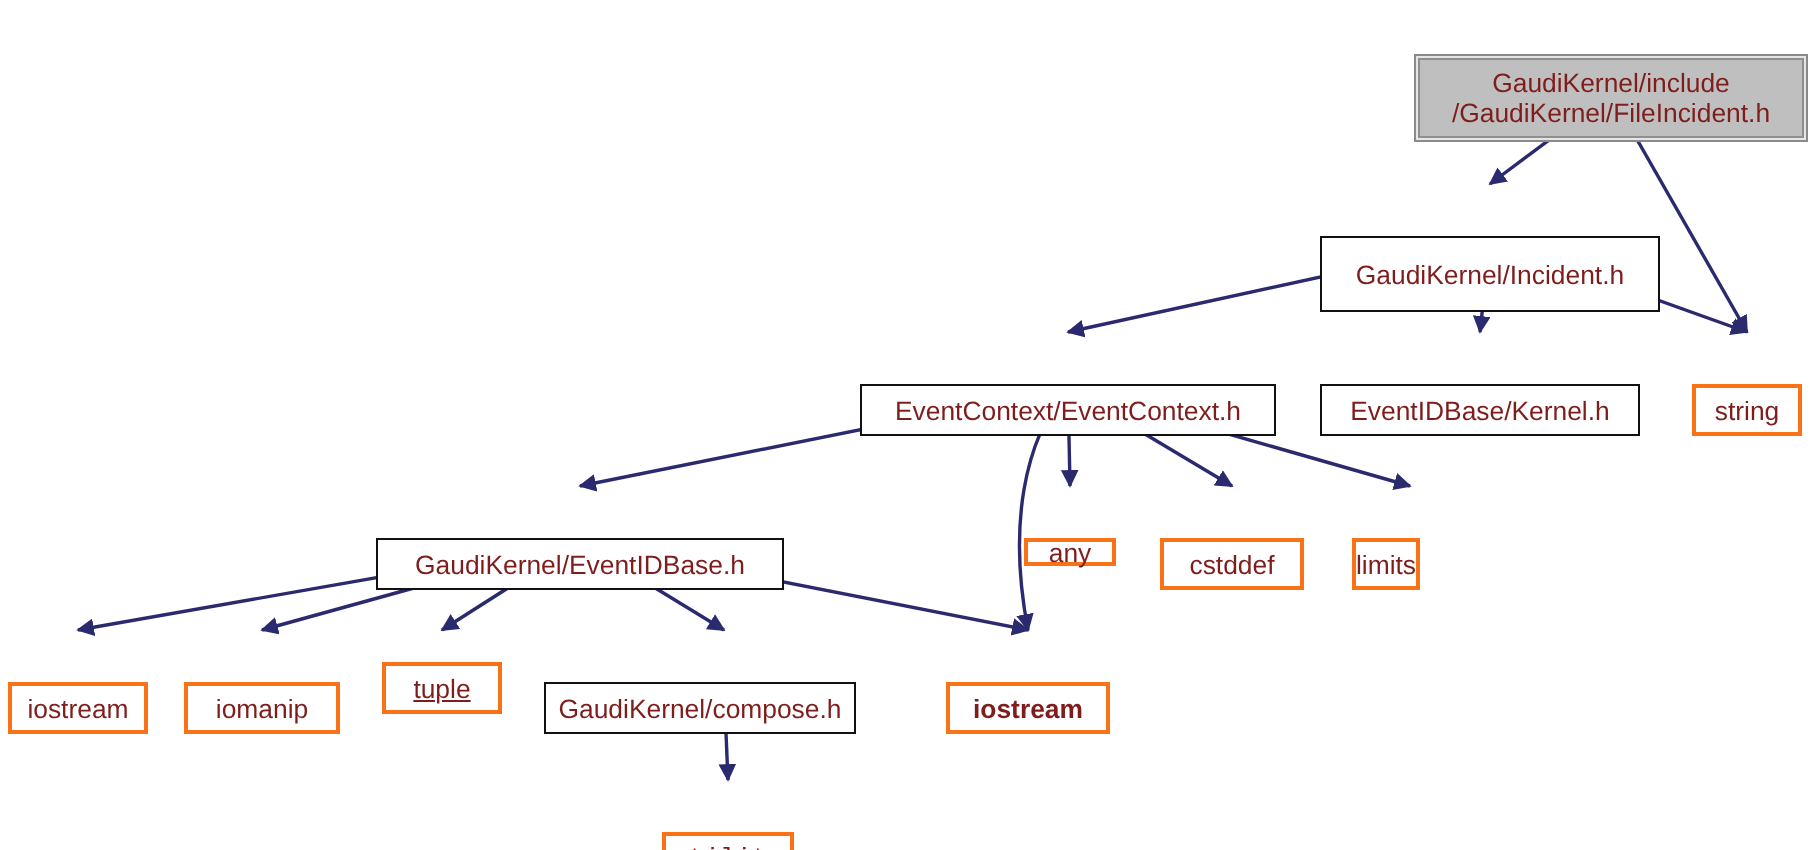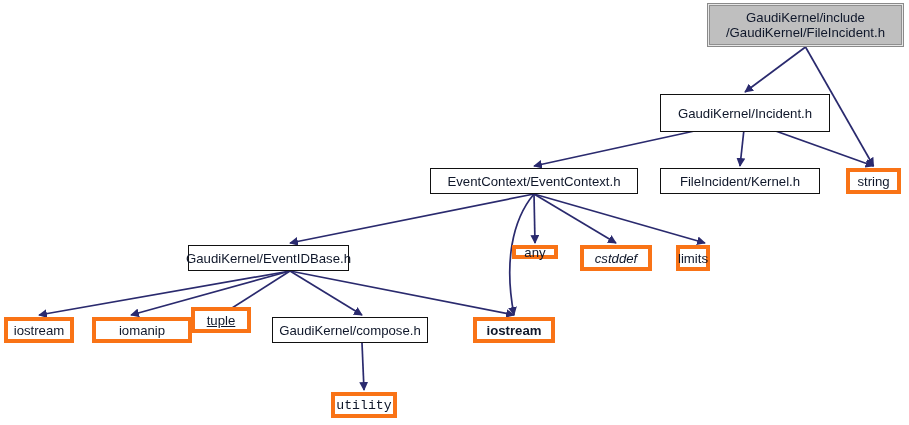--- a/index.html
+++ b/index.html
@@ -24,28 +24,29 @@
   }
   .node {
     position: absolute;
     box-sizing: border-box;
     display: flex;
     align-items: center;
     justify-content: center;
     text-align: center;
     font-size: 13.2px;
     line-height: 15px;
-    color: #0f172a;
+    color: #7f1d1d;
     background: #ffffff;
     white-space: pre-line;
     z-index: 3;
+    margin-top: 24px;
   }
   
   .node.sys {
-    border: 4px solid #f97316;
+    border: 2px solid #f97316;
   }
   
   .node.proj {
     border: 1.6px solid #111111;
   }
   
   .node.root {
     background: #bfbfbf;
     border: 1px solid #8a8a8a;
     box-shadow: inset 0 0 0 1px #e6e6e6, inset 0 0 0 2px #8f8f8f;
@@ -80,26 +81,26 @@
         <line x1="290" y1="271" x2="362" y2="315" marker-end="url(#arrow)" stroke="#2a2a6e" stroke-width="1.7" fill="none"></line>
         <line x1="290" y1="271" x2="514" y2="315" marker-end="url(#arrow)" stroke="#2a2a6e" stroke-width="1.7" fill="none"></line>
         <line x1="362" y1="343" x2="364" y2="390" marker-end="url(#arrow)" stroke="#2a2a6e" stroke-width="1.7" fill="none"></line>
       </g>
   </svg>
   <div id="node-layer">
       <div class="node root" style="left: 707px; top: 3px; width: 197px; height: 44px;">GaudiKernel/include
 /GaudiKernel/FileIncident.h</div>
       <div class="node proj" style="left: 660px; top: 94px; width: 170px; height: 38px;">GaudiKernel/Incident.h</div>
       <div class="node proj" style="left: 430px; top: 168px; width: 208px; height: 26px;">EventContext/EventContext.h</div>
-      <div class="node proj" style="left: 660px; top: 168px; width: 160px; height: 26px;">FileIncident/Kernel.h</div>
+      <div class="node proj" style="left: 660px; top: 168px; width: 160px; height: 26px;">EventIDBase/Kernel.h</div>
       <div class="node sys" style="left: 846px; top: 168px; width: 55px; height: 26px;">string</div>
-      <div class="node proj" style="left: 188px; top: 245px; width: 161px; height: 26px;">GaudiKernel/EventIDBase.h</div>
+      <div class="node proj" style="left: 188px; top: 245px; width: 204px; height: 26px;">GaudiKernel/EventIDBase.h</div>
       <div class="node sys" style="left: 512px; top: 245px; width: 46px; height: 14px;">any</div>
-      <div class="node sys" style="left: 580px; top: 245px; width: 72px; height: 26px; font-style: italic;">cstddef</div>
+      <div class="node sys" style="left: 580px; top: 245px; width: 72px; height: 26px;">cstddef</div>
       <div class="node sys" style="left: 676px; top: 245px; width: 34px; height: 26px;">limits</div>
       <div class="node sys" style="left: 4px; top: 317px; width: 70px; height: 26px;">iostream</div>
-      <div class="node sys" style="left: 92px; top: 317px; width: 100px; height: 26px;">iomanip</div>
+      <div class="node sys" style="left: 92px; top: 317px; width: 78px; height: 26px;">iomanip</div>
       <div class="node sys" style="left: 191px; top: 307px; width: 60px; height: 26px; text-decoration: underline;">tuple</div>
       <div class="node proj" style="left: 272px; top: 317px; width: 156px; height: 26px;">GaudiKernel/compose.h</div>
       <div class="node sys" style="left: 473px; top: 317px; width: 82px; height: 26px; font-weight: bold;">iostream</div>
       <div class="node sys" style="left: 331px; top: 392px; width: 66px; height: 26px; font-family: Liberation Mono, monospace;">utility</div>
     </div>
 </div>
 
 </body></html>

